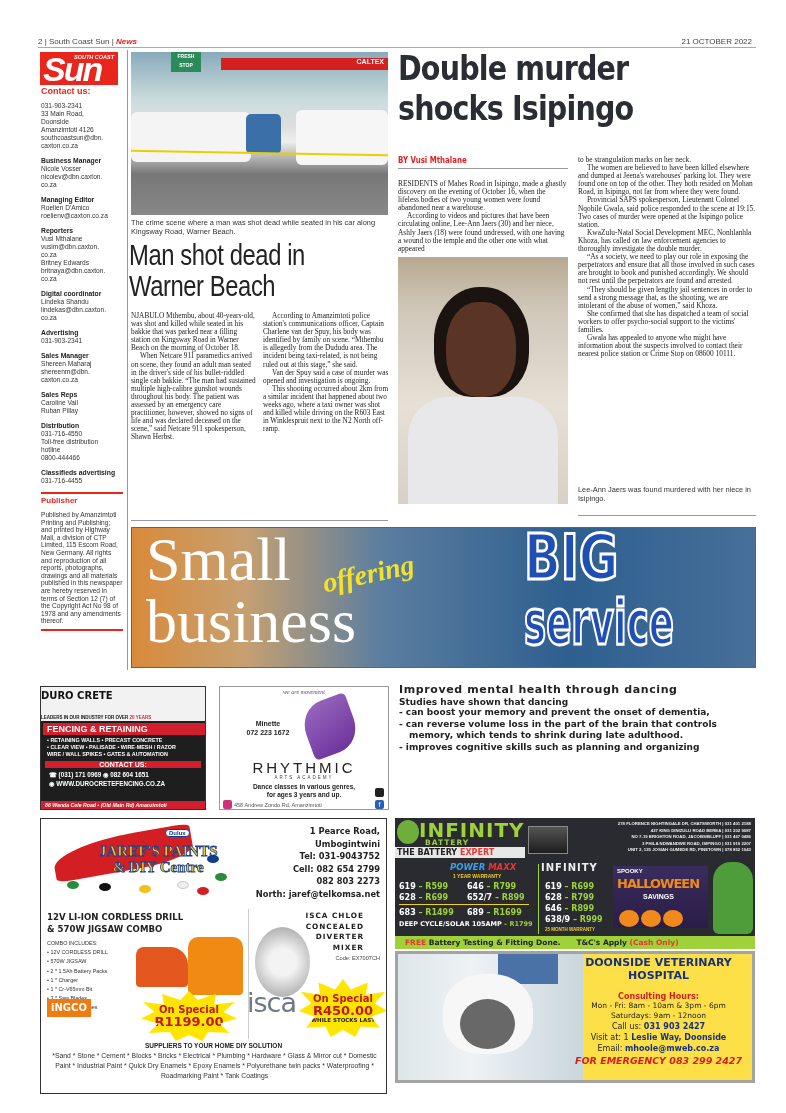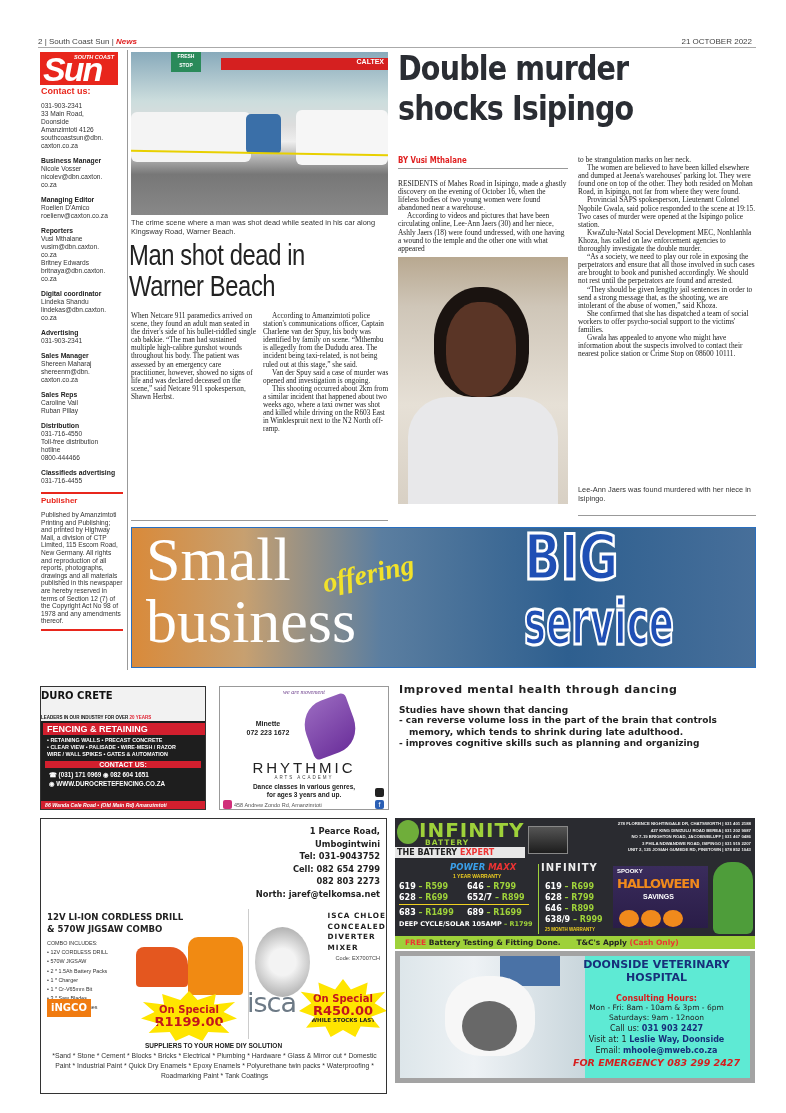--- a/index.html
+++ b/index.html
@@ -69,42 +69,42 @@
 .rh-min{position:absolute;left:8px;top:32px;font-size:7px;font-weight:bold;color:#222;text-align:center;width:80px;line-height:9px}
 .rh-name{position:absolute;left:0;top:72px;width:100%;font-size:15px;font-weight:normal;letter-spacing:3px;color:#222}
 .rh-arts{position:absolute;left:0;top:88px;width:100%;font-size:4.5px;letter-spacing:2px;color:#444}
 .rh-dance{position:absolute;left:0;top:96px;width:100%;font-size:6.5px;font-weight:bold;color:#222;line-height:8px}
 .rh-addr{position:absolute;left:14px;top:115px;font-size:5.5px;color:#555}
 .rh-ig{position:absolute;left:3px;top:113px;width:9px;height:9px;background:#d0307a;border-radius:2px}
 .rh-fb{position:absolute;right:4px;top:113px;width:9px;height:9px;background:#2b5fb4;border-radius:2px;color:#fff;font-size:7px;line-height:9px}
 .rh-tt{position:absolute;right:4px;top:101px;width:9px;height:9px;background:#222;border-radius:2px}
 .dance-info{left:399px;top:683px;width:360px;font-family:"DejaVu Sans",sans-serif;color:#222}
 .di-title{font-size:11px;font-weight:bold;letter-spacing:.6px}
-.di-sub{font-size:9px;font-weight:bold;margin-top:9px}
+.di-sub{font-size:9px;font-weight:bold;margin-top:1px}
 .di-item{font-size:9px;font-weight:bold;line-height:11.5px;padding-left:10px;text-indent:-10px}
 .ad-jaref{left:40px;top:818px;width:347px;height:276px;border:1px solid #333;background:#fff;overflow:hidden}
 .jr-logo{position:absolute;left:6px;top:4px;width:180px;height:78px}
 .jr-brush{position:absolute;left:6px;top:12px;width:140px;height:36px;background:#d31e24;border-radius:60% 10% 40% 10%;transform:rotate(-10deg)}
 .jr-dulux{position:absolute;left:118px;top:6px;background:#fff;color:#123d8f;font-size:6px;font-weight:bold;padding:0 3px;border:1px solid #123d8f;border-radius:4px}
 .jr-name{position:absolute;left:52px;top:20px;font-family:"Liberation Serif",serif;font-size:15px;color:#f6d21a;-webkit-text-stroke:.8px #1a3f8f;font-weight:bold;line-height:16px;text-align:center}
 .jr-blobs span{position:absolute;width:12px;height:8px;border-radius:50%}
 .jr-contact{position:absolute;right:6px;top:6px;text-align:right;font-family:"DejaVu Sans",sans-serif;font-weight:bold;font-size:8.3px;line-height:12.5px;color:#222}
 .jr-drill{position:absolute;left:6px;top:92px;font-family:"DejaVu Sans",sans-serif;font-weight:bold;font-size:8.6px;line-height:12px;color:#222}
 .jr-combo{position:absolute;left:6px;top:120px;font-size:5.4px;line-height:9.2px;color:#333}
 .jr-ingco{position:absolute;left:6px;top:180px;width:44px;height:18px;background:#f07b10;color:#fff;font-weight:bold;font-size:10px;line-height:18px;text-align:center;font-family:"DejaVu Sans",sans-serif}
 .jr-tools{position:absolute;left:95px;top:118px;width:110px;height:62px}
 .jr-jig{position:absolute;left:0;top:10px;width:52px;height:40px;background:#e4571f;border-radius:8px 18px 4px 4px}
 .jr-drl{position:absolute;left:52px;top:0;width:55px;height:58px;background:#f18a12;border-radius:10px 10px 4px 4px}
 .star{position:absolute;display:flex;flex-direction:column;align-items:center;justify-content:center;background:#ffe500;clip-path:polygon(50% 0,59% 18%,78% 6%,76% 27%,98% 22%,86% 42%,100% 55%,82% 65%,92% 84%,70% 82%,64% 100%,50% 88%,36% 100%,30% 82%,8% 84%,18% 65%,0 55%,14% 42%,2% 22%,24% 27%,22% 6%,41% 18%)}
 .star .os{color:#c3161c;font-weight:bold;font-size:10px;font-family:"DejaVu Sans",sans-serif}
 .star .pr{color:#c3161c;font-weight:bold;font-size:13px;font-family:"DejaVu Sans",sans-serif;line-height:13px}
 .star .ws{color:#222;font-weight:bold;font-size:5.5px;line-height:6px;text-align:center;font-family:"DejaVu Sans",sans-serif}
 .jr-div{position:absolute;left:207px;top:90px;width:1px;height:130px;background:#ccc}
 .jr-mixer{position:absolute;left:214px;top:108px;width:55px;height:70px;border-radius:50%;background:radial-gradient(circle,#f3f3f3 30%,#bdbdbd 70%,#999 100%)}
-.jr-isca-t{position:absolute;right:0;top:92px;text-align:left;font-family:"DejaVu Sans",sans-serif;font-weight:bold;font-size:7.3px;letter-spacing:1px;line-height:10.5px;color:#222}
+.jr-isca-t{position:absolute;right:22px;top:92px;text-align:right;font-family:"DejaVu Sans",sans-serif;font-weight:bold;font-size:7.3px;letter-spacing:1px;line-height:10.5px;color:#222}
 .jr-code{position:absolute;right:6px;top:136px;font-size:5.6px;color:#444}
 .jr-isca{position:absolute;left:206px;top:168px;font-size:27px;color:#6d7a86;letter-spacing:-1px;font-family:"DejaVu Sans",sans-serif}
 .jr-sup{position:absolute;left:0;top:223px;width:100%;text-align:center;font-weight:bold;font-size:6.5px;color:#222}
 .jr-list{position:absolute;left:4px;top:232px;width:339px;text-align:center;font-size:6.8px;line-height:10px;color:#333}
 .ad-inf{left:395px;top:818px;width:360px;height:131px;background:#2a2b30;overflow:hidden}
 .inf-logo{position:absolute;left:24px;top:2px;font-family:"DejaVu Sans",sans-serif;font-weight:bold;color:#9ed13a;font-size:20px;letter-spacing:1px;line-height:20px}
 .inf-batt{position:absolute;left:30px;top:20px;font-family:"DejaVu Sans",sans-serif;font-weight:bold;color:#9ed13a;font-size:7.5px;letter-spacing:1px}
 .inf-man{position:absolute;left:2px;top:2px;width:22px;height:24px;background:#6fae3a;border-radius:50%}
 .inf-expert{position:absolute;left:0;top:29px;width:130px;height:11px;background:#e7e7e7;font-family:"DejaVu Sans",sans-serif;font-weight:bold;font-size:8px;line-height:11px;padding-left:2px;color:#222}
 .inf-expert span{color:#e33}
@@ -121,21 +121,21 @@
 .inf-25{position:absolute;left:150px;top:109px;font-size:4.5px;font-weight:bold;color:#f0d020}
 .inf-hw{position:absolute;left:218px;top:48px;width:95px;height:62px;background:linear-gradient(#3a2c5c,#2a1d48)}
 .inf-hw .sp{position:absolute;left:4px;top:2px;color:#fff;font-size:6px;font-weight:bold}
 .inf-hw .hal{position:absolute;left:4px;top:10px;color:#f08a1c;font-family:"DejaVu Sans",sans-serif;font-weight:bold;font-size:13px;letter-spacing:-1px}
 .inf-hw .sav{position:absolute;left:30px;top:27px;color:#fff;font-size:7px;font-weight:bold}
 .pump{position:absolute;top:44px;width:20px;height:17px;border-radius:50%;background:#f08a1c}
 .inf-hero{position:absolute;right:2px;top:44px;width:40px;height:72px;background:#4e9d3a;border-radius:18px 18px 6px 6px}
 .inf-foot{position:absolute;left:0;bottom:0;width:100%;height:13px;background:#9ed13a;font-family:"DejaVu Sans",sans-serif;font-weight:bold;font-size:7.5px;line-height:13px;color:#222;padding-left:10px}
 .inf-foot .fr{color:#e33}
 .inf-foot .co{color:#e33}
-.ad-vet{left:395px;top:951px;width:360px;height:132px;border:5px solid #a3a3a3;background:#5eead4;overflow:hidden}
+.ad-vet{left:395px;top:951px;width:360px;height:132px;border:3px solid #a3a3a3;background:#fde047;overflow:hidden}
 .vet-dog{position:absolute;left:0;top:0;width:185px;height:132px;background:linear-gradient(90deg,#dde6ea 0%,#eef2f5 40%,#c9d6dc 100%)}
 .vet-dog .d1{position:absolute;left:45px;top:20px;width:90px;height:80px;background:#f7f7f7;border-radius:45% 45% 40% 40%}
 .vet-dog .d2{position:absolute;left:62px;top:45px;width:55px;height:50px;background:#2b2b2b;border-radius:50%;opacity:.7}
 .vet-dog .sh{position:absolute;left:100px;top:0;width:60px;height:30px;background:#4a72a6}
 .vet-txt{position:absolute;right:6px;top:2px;width:175px;text-align:center;font-family:"DejaVu Sans",sans-serif;color:#17307a}
 .vet-t{font-weight:bold;font-size:11px;line-height:13px}
 .vet-ch{color:#d61e1e;font-weight:bold;font-size:8px;margin-top:10px}
 .vet-l{font-size:7.5px;line-height:10px;color:#222}
 .vet-l2{font-size:8px;line-height:11px;color:#222}
 .vet-l2 b{color:#17307a}
@@ -230,20 +230,21 @@
   <div class="caltex">CALTEX</div>
   <div class="fresh">FRESH STOP</div>
   <div class="car1"></div>
   <div class="car2"></div>
   <div class="car3"></div>
   <div class="tape"></div>
 </div>
 <div class="abs cap1">The crime scene where a man was shot dead while seated in his car along Kingsway Road, Warner Beach.</div>
 <h1 class="abs hl1">Man shot dead in Warner Beach</h1>
 <div class="abs body1" style="left:131px">
+  <p>NJABULO Mthembu, about 40-years-old, was shot and killed while seated in his bakkie that was parked near a filling station on Kingsway Road in Warner Beach on the morning of October 18.</p>
   <p>When Netcare 911 paramedics arrived on scene, they found an adult man seated in the driver's side of his bullet-riddled single cab bakkie. “The man had sustained multiple high-calibre gunshot wounds throughout his body. The patient was assessed by an emergency care practitioner, however, showed no signs of life and was declared deceased on the scene,” said Netcare 911 spokesperson, Shawn Herbst.</p>
 </div>
 <div class="abs body1" style="left:263px">
   <p style="text-indent:9px">According to Amanzimtoti police station's communications officer, Captain Charlene van der Spuy, his body was identified by family on scene. “Mthembu is allegedly from the Dududu area. The incident being taxi-related, is not being ruled out at this stage,” she said.</p>
   <p>Van der Spuy said a case of murder was opened and investigation is ongoing.</p>
   <p>This shooting occurred about 2km from a similar incident that happened about two weeks ago, where a taxi owner was shot and killed while driving on the R603 East in Winklespruit next to the N2 North off-ramp.</p>
 </div>
 <div class="abs hrule1"></div>
 
 <h1 class="abs hl2">
@@ -316,25 +317,43 @@
   </div>
   <div class="rh-tt"></div>
   <div class="rh-ig"></div>
   <div class="rh-addr">458 Andrew Zondo Rd, Amanzimtoti</div>
   <div class="rh-fb">f</div>
 </div>
 
 <div class="abs dance-info">
   <div class="di-title">Improved mental health through dancing</div>
   <div class="di-sub">Studies have shown that dancing</div>
+  <div class="di-item">- can boost your memory and prevent the onset of dementia,</div>
   <div class="di-item">- can reverse volume loss in the part of the brain that controls memory, which tends to shrink during late adulthood.</div>
   <div class="di-item">- improves cognitive skills such as planning and organizing</div>
 </div>
 
 <div class="abs ad-jaref">
+  <div class="jr-logo">
+    <div class="jr-brush"></div>
+    <div class="jr-dulux">Dulux</div>
+    <div class="jr-name">
+      <div>JAREF'S PAINTS</div>
+      <div>&amp; DIY Centre</div>
+    </div>
+    <div class="jr-blobs">
+      <span style="left:20px;top:58px;background:#2a8c3a"></span>
+      <span style="left:52px;top:60px;background:#111"></span>
+      <span style="left:92px;top:62px;background:#f2c21a"></span>
+      <span style="left:130px;top:58px;background:#eee;border:1px solid #ccc"></span>
+      <span style="left:150px;top:64px;background:#d31e24"></span>
+      <span style="left:168px;top:50px;background:#2a8c3a"></span>
+      <span style="left:160px;top:32px;background:#123d8f"></span>
+    </div>
+  </div>
   <div class="jr-contact">
     <div>1 Pearce Road,</div>
     <div>Umbogintwini</div>
     <div>Tel:  031-9043752</div>
     <div>Cell:  082 654 2799</div>
     <div>082 803 2273</div>
     <div>North: jaref@telkomsa.net</div>
   </div>
   <div class="jr-drill">
     <div>12V LI-ION CORDLESS DRILL</div>

